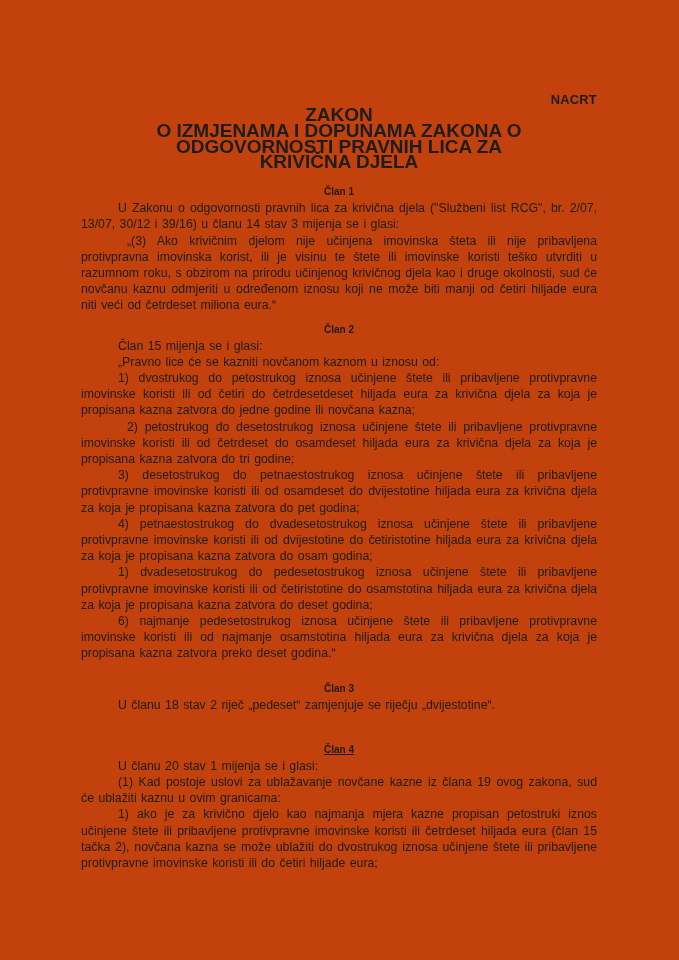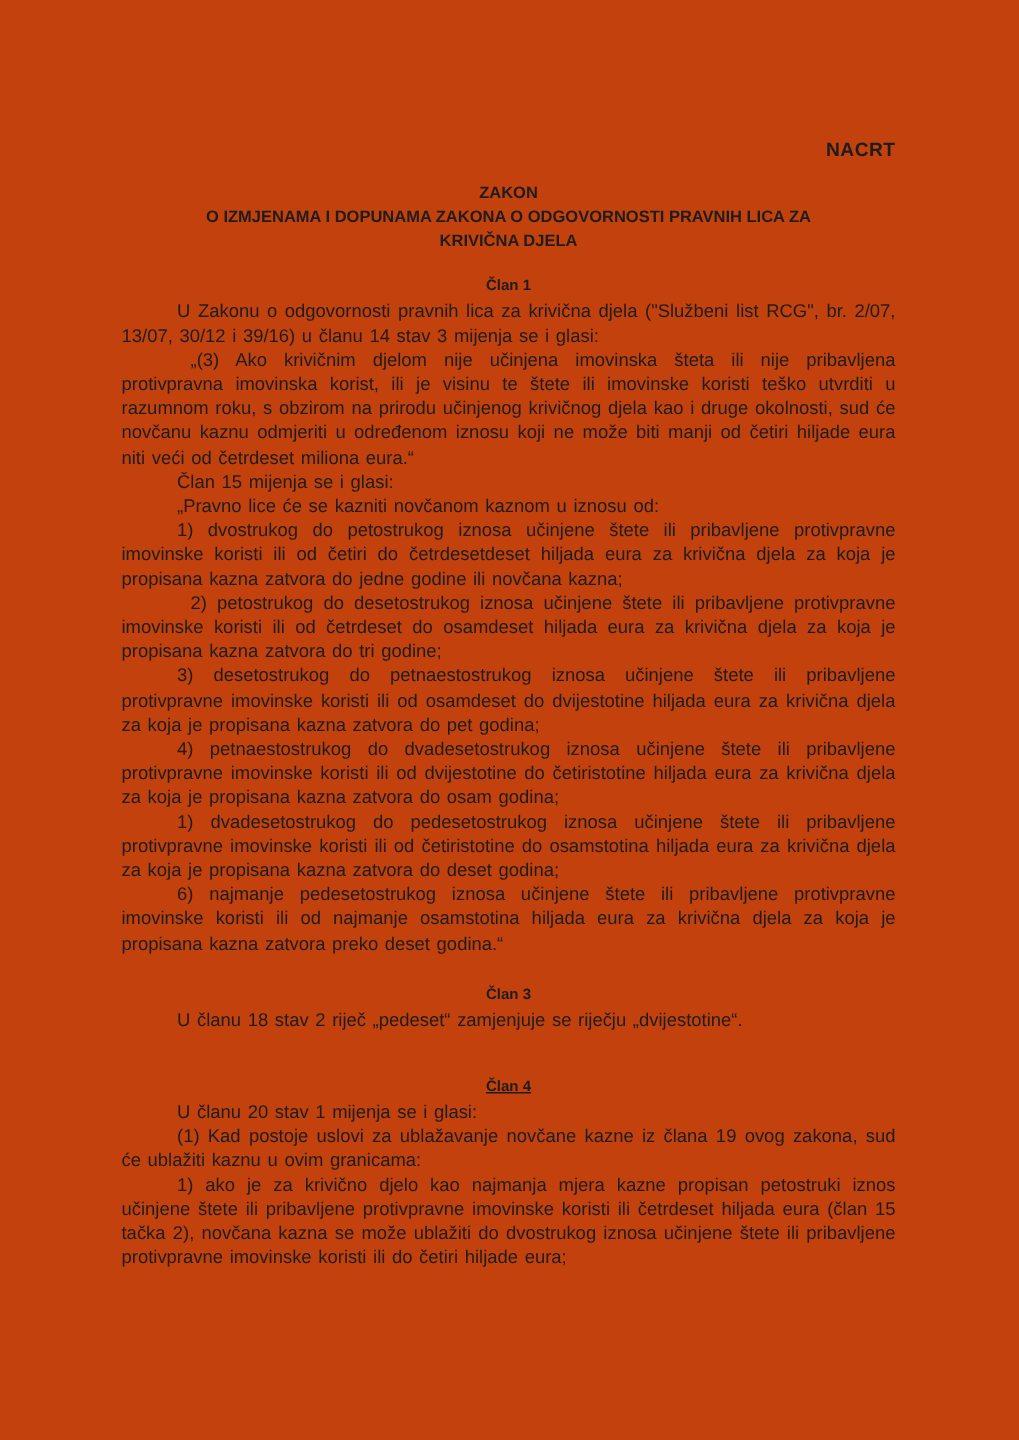--- a/index.html
+++ b/index.html
@@ -23,23 +23,22 @@
   .nacrt {
     text-align: right;
     font-weight: 700;
     font-size: 12.8px;
     line-height: 14px;
     letter-spacing: 0.3px;
   }
   .doc-title {
     text-align: center;
     font-weight: 700;
-    font-size: 11px;
+    font-size: 19px;
     line-height: 15.8px;
-    margin-top: 15px;
   }
   .heading {
     text-align: center;
     font-weight: 700;
     font-size: 10px;
     line-height: 17px;
     margin: 0;
   }
   .art-1 .heading { margin-top: 13px; }
   .art-2 .heading { margin-top: 7px; }
@@ -66,20 +65,21 @@
     <div>KRIVIČNA DJELA</div>
   </div>
 
   <section class="article art-1">
     <h2 class="heading">Član 1</h2>
     <p class="para">U Zakonu o odgovornosti pravnih lica za krivična djela ("Službeni list RCG", br. 2/07, 13/07, 30/12 i 39/16) u članu 14 stav 3 mijenja se i glasi:</p>
     <p class="para deep">„(3) Ako krivičnim djelom nije učinjena imovinska šteta ili nije pribavljena protivpravna imovinska korist, ili je visinu te štete ili imovinske koristi teško utvrditi u razumnom roku, s obzirom na prirodu učinjenog krivičnog djela kao i druge okolnosti, sud će novčanu kaznu odmjeriti u određenom iznosu koji ne može biti manji od četiri hiljade eura niti veći od četrdeset miliona eura.“</p>
   </section>
 
   <section class="article art-2">
+    <h2 class="heading">Član 2</h2>
     <p class="para">Član 15 mijenja se i glasi:</p>
     <p class="para">„Pravno lice će se kazniti novčanom kaznom u iznosu od:</p>
     <p class="para">1) dvostrukog do petostrukog iznosa učinjene štete ili pribavljene protivpravne imovinske koristi ili od četiri do četrdesetdeset hiljada eura za krivična djela za koja je propisana kazna zatvora do jedne godine ili novčana kazna;</p>
     <p class="para deep">2) petostrukog do desetostrukog iznosa učinjene štete ili pribavljene protivpravne imovinske koristi ili od četrdeset do osamdeset hiljada eura za krivična djela za koja je propisana kazna zatvora do tri godine;</p>
     <p class="para">3) desetostrukog do petnaestostrukog iznosa učinjene štete ili pribavljene protivpravne imovinske koristi ili od osamdeset do dvijestotine hiljada eura za krivična djela za koja je propisana kazna zatvora do pet godina;</p>
     <p class="para">4) petnaestostrukog do dvadesetostrukog iznosa učinjene štete ili pribavljene protivpravne imovinske koristi ili od dvijestotine do četiristotine hiljada eura za krivična djela za koja je propisana kazna zatvora do osam godina;</p>
     <p class="para">1) dvadesetostrukog do pedesetostrukog iznosa učinjene štete ili pribavljene protivpravne imovinske koristi ili od četiristotine do osamstotina hiljada eura za krivična djela za koja je propisana kazna zatvora do deset godina;</p>
     <p class="para">6) najmanje pedesetostrukog iznosa učinjene štete ili pribavljene protivpravne imovinske koristi ili od najmanje osamstotina hiljada eura za krivična djela za koja je propisana kazna zatvora preko deset godina.“</p>
   </section>
 

